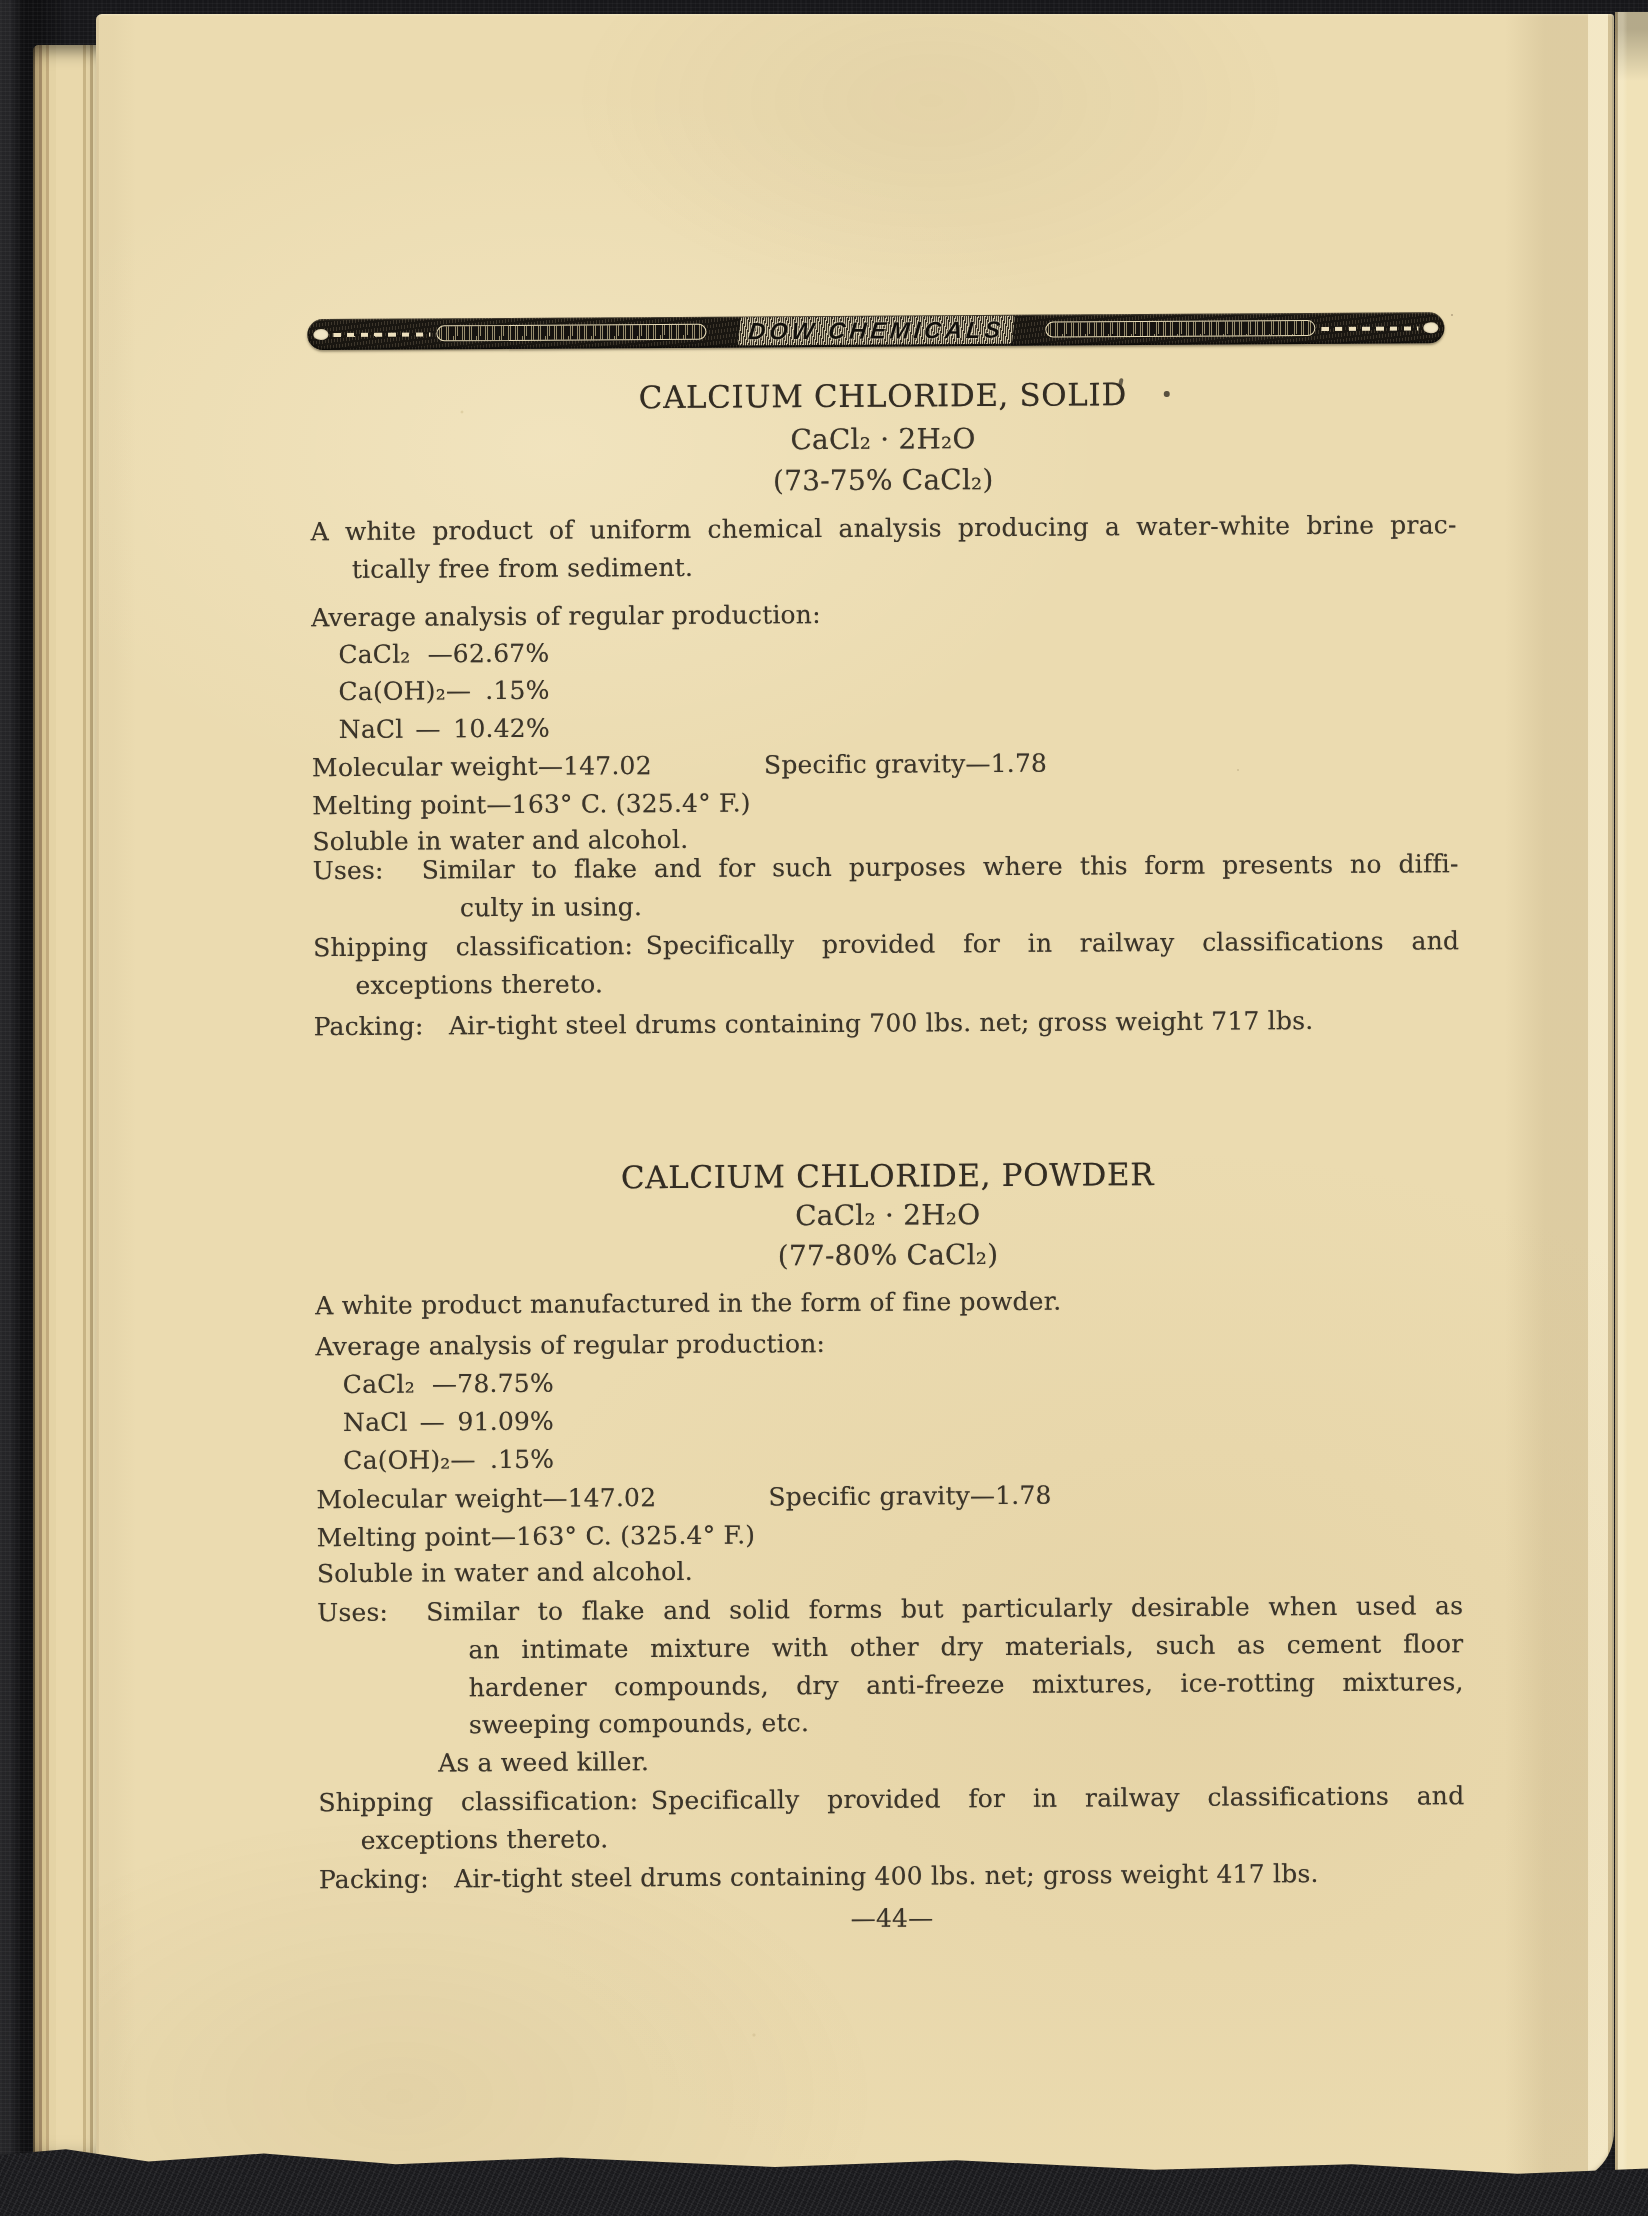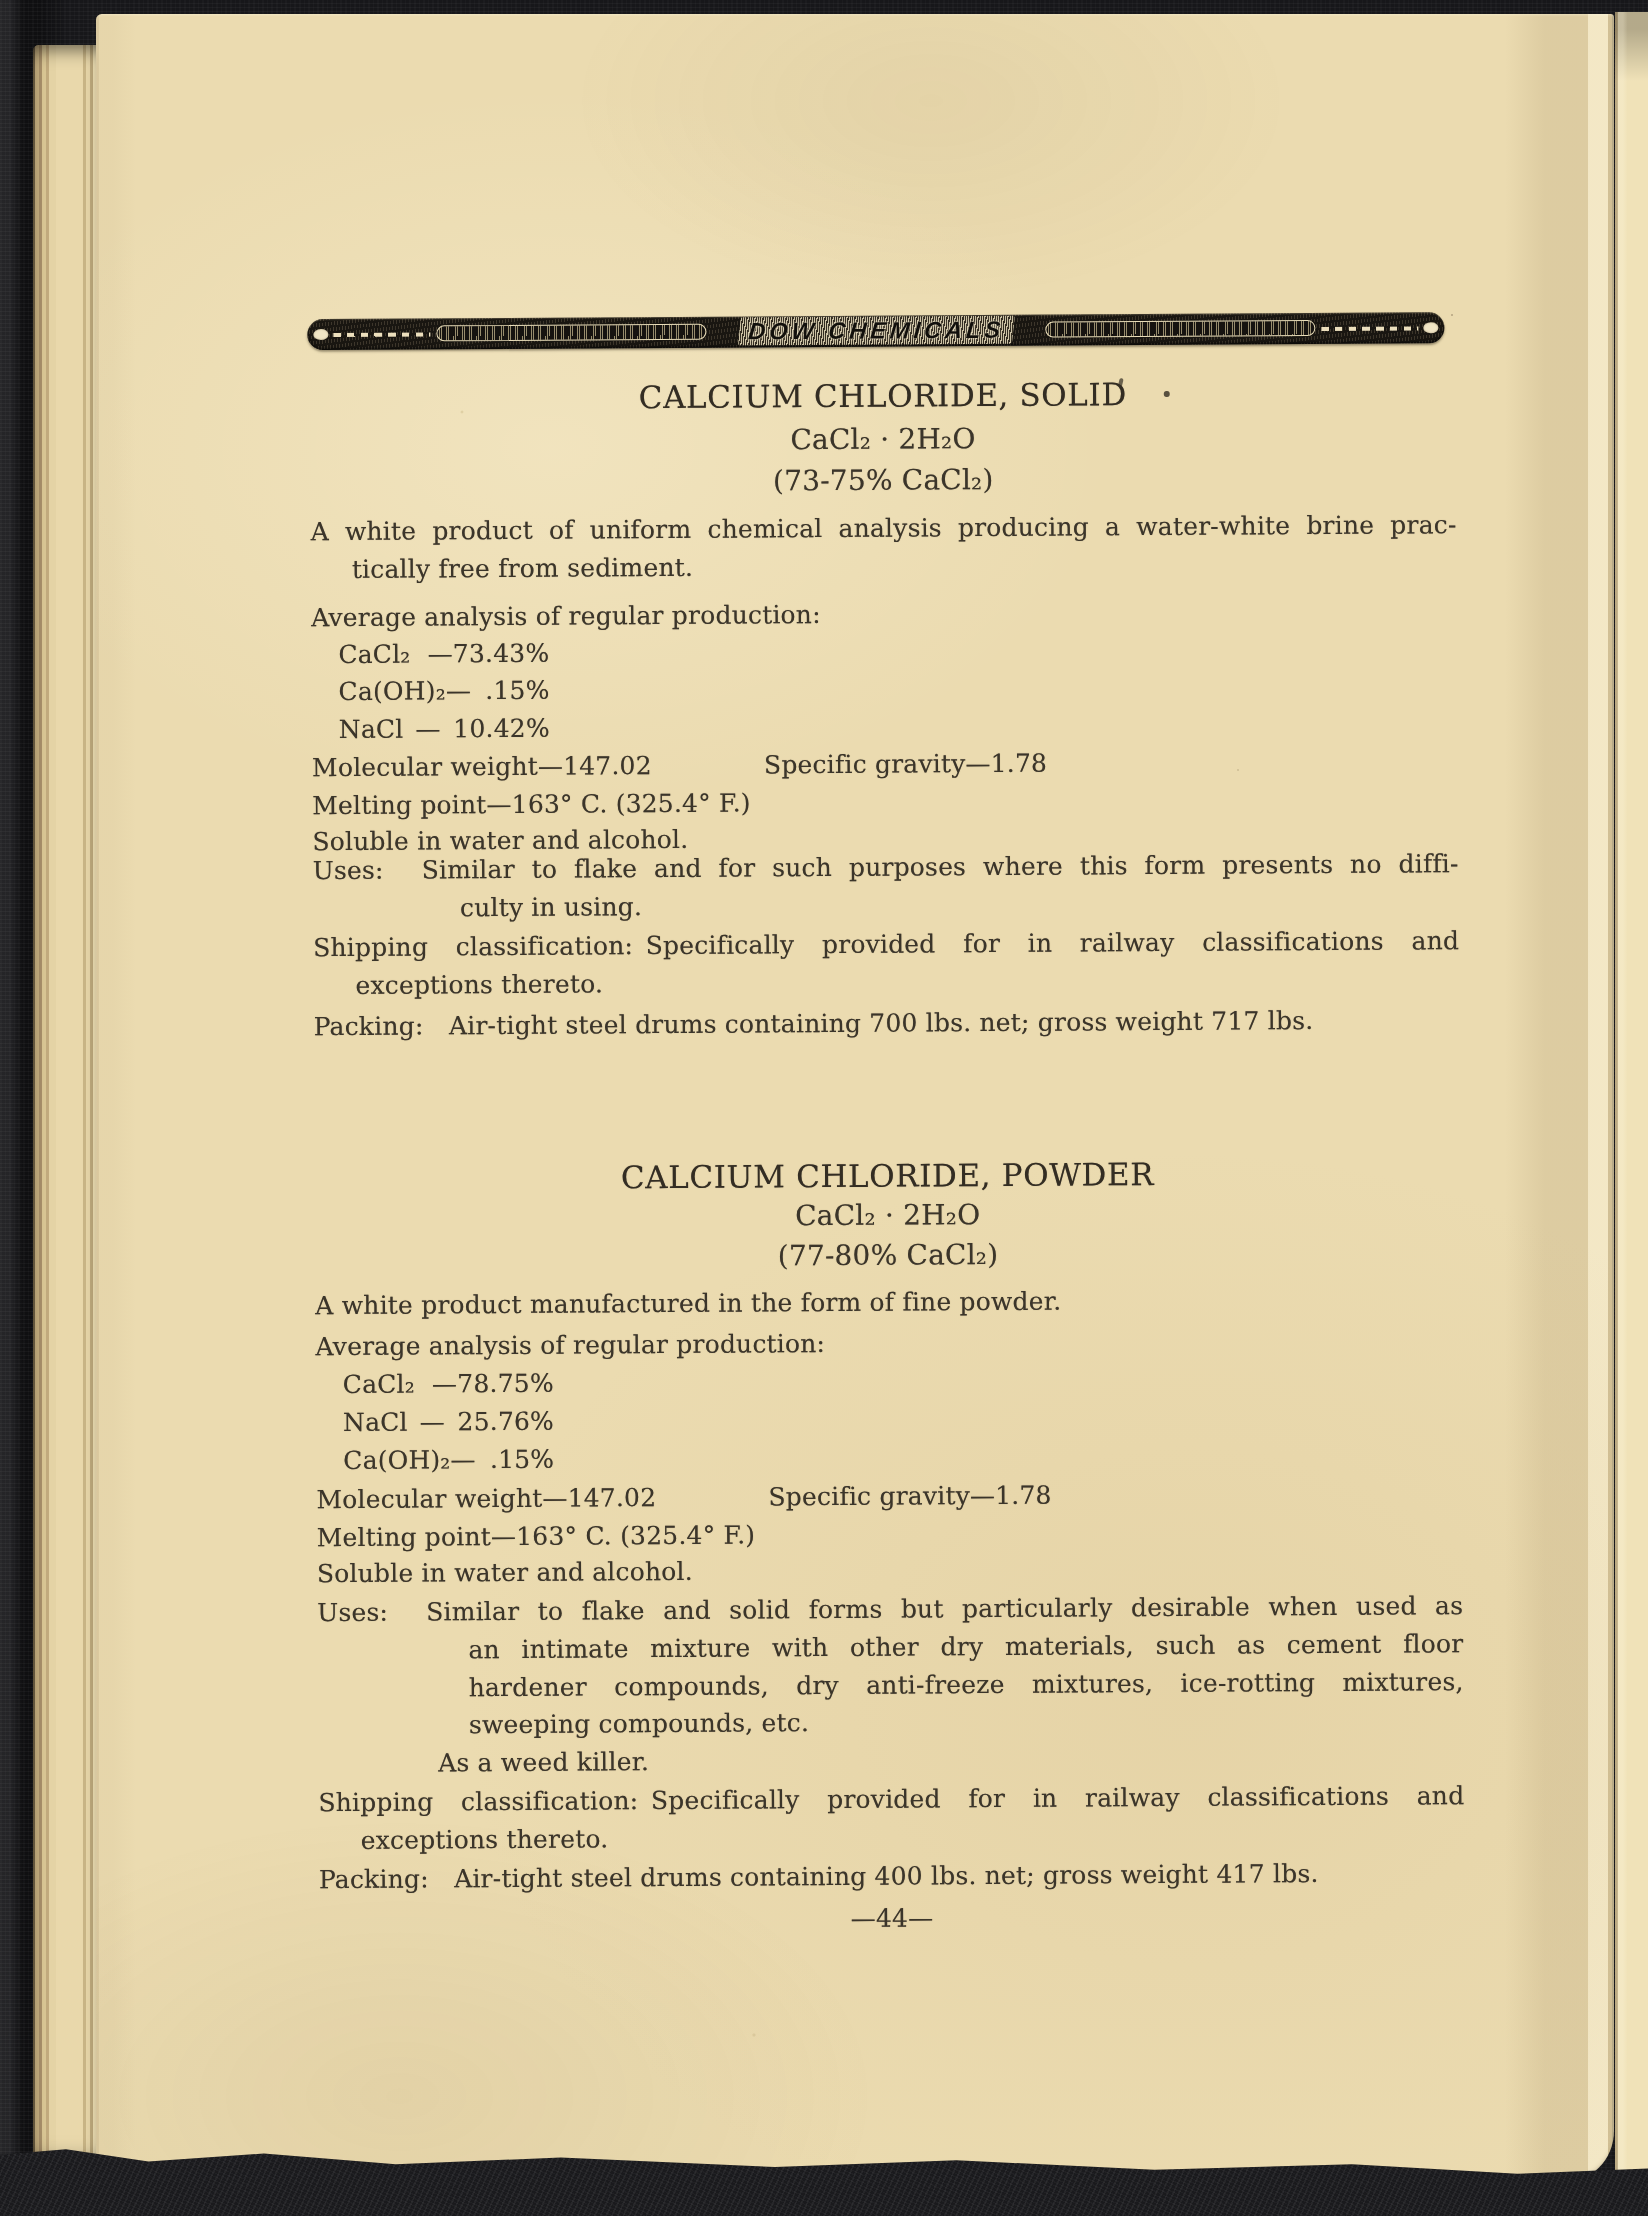--- a/index.html
+++ b/index.html
@@ -127,21 +127,21 @@
     <div class="centerband sec-title" style="top:378px">CALCIUM CHLORIDE, SOLID</div>
     <div class="centerband sec-sub" style="top:423px">CaCl₂ · 2H₂O</div>
     <div class="centerband sec-sub" style="top:464px">(73-75% CaCl₂)</div>
 
     <div class="line j" style="top:514px;left:314px;width:1146px">A white product of uniform chemical analysis producing a water-white brine prac-</div>
     <div class="line" style="top:552px;left:355px">tically free from sediment.</div>
 
     <div class="line" style="top:600px;left:314px">Average analysis of regular production:</div>
     <div class="arow" style="top:637px">
       <span>CaCl₂</span>
-      <span>—73.43%</span>
+      <span>—62.67%</span>
     </div>
     <div class="arow" style="top:674px">
       <span>Ca(OH)₂—</span>
       <span>.15%</span>
     </div>
     <div class="arow" style="top:712px">
       <span>NaCl</span>
       <span>— 10.42%</span>
     </div>
 
@@ -167,21 +167,21 @@
 
     <div class="line" style="top:1288px;left:314px">A white product manufactured in the form of fine powder.</div>
 
     <div class="line" style="top:1329px;left:314px">Average analysis of regular production:</div>
     <div class="arow" style="top:1367px">
       <span>CaCl₂</span>
       <span>—78.75%</span>
     </div>
     <div class="arow" style="top:1405px">
       <span>NaCl</span>
-      <span>— 25.76%</span>
+      <span>— 91.09%</span>
     </div>
     <div class="arow" style="top:1443px">
       <span>Ca(OH)₂—</span>
       <span>.15%</span>
     </div>
 
     <div class="line" style="top:1482px;left:314px;width:1146px">
       <span>Molecular weight—147.02</span>
       <span class="sg">Specific gravity—1.78</span>
     </div>

